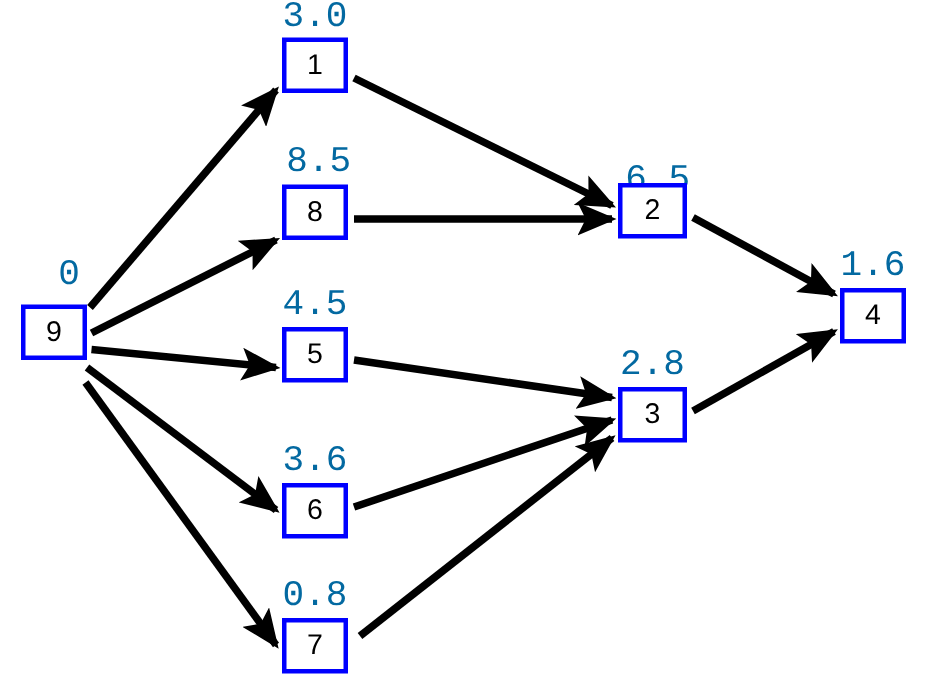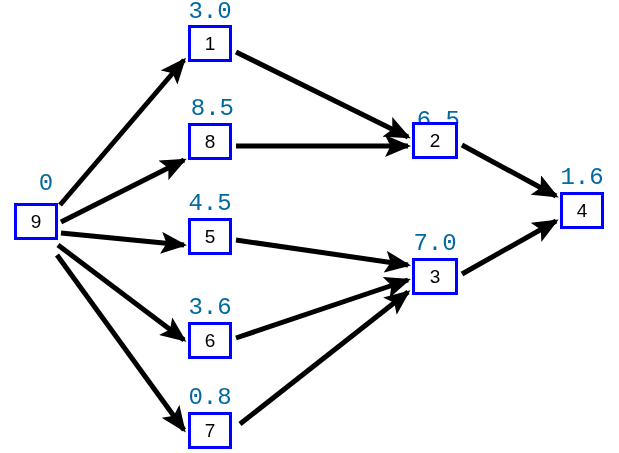--- a/index.html
+++ b/index.html
@@ -80,19 +80,19 @@
       <div class="node-label" style="left: 186px; top: 97px; width: 48px; text-align: right;">8.5</div>
       <div class="node" style="left: 188px; top: 123px; width: 44px; height: 37px; border-color: rgb(0, 0, 255); background: rgb(255, 255, 255); color: rgb(0, 0, 0);">8</div>
       <div class="node-label" style="left: 186px; top: 192px; width: 48px; text-align: center;">4.5</div>
       <div class="node" style="left: 188px; top: 218px; width: 44px; height: 37px; border-color: rgb(0, 0, 255); background: rgb(255, 255, 255); color: rgb(0, 0, 0);">5</div>
       <div class="node-label" style="left: 186px; top: 296px; width: 48px;">3.6</div>
       <div class="node" style="left: 188px; top: 322px; width: 44px; height: 37px; border-color: rgb(0, 0, 255); background: rgb(255, 255, 255); color: rgb(0, 0, 0);">6</div>
       <div class="node-label" style="left: 186px; top: 386px; width: 48px;">0.8</div>
       <div class="node" style="left: 188px; top: 412px; width: 44px; height: 37px; border-color: rgb(0, 0, 255); background: rgb(255, 255, 255); color: rgb(0, 0, 0);">7</div>
       <div class="node-label" style="left: 410px; top: 109px; width: 50px; text-align: right;">6.5</div>
       <div class="node" style="left: 412px; top: 122px; width: 46px; height: 37px; border-color: rgb(0, 0, 255); background: rgb(255, 255, 255); color: rgb(0, 0, 0);">2</div>
-      <div class="node-label" style="left: 410px; top: 232px; width: 50px;">7.0</div>
+      <div class="node-label" style="left: 410px; top: 232px; width: 50px;">2.8</div>
       <div class="node" style="left: 412px; top: 258px; width: 46px; height: 37px; border-color: rgb(0, 0, 255); background: rgb(255, 255, 255); color: rgb(0, 0, 0);">3</div>
       <div class="node-label" style="left: 558px; top: 166px; width: 48px;">1.6</div>
       <div class="node" style="left: 560px; top: 192px; width: 44px; height: 37px; border-color: rgb(0, 0, 255); background: rgb(255, 255, 255); color: rgb(0, 0, 0);">4</div>
     </div>
 
 </div>
 
 </body></html>

